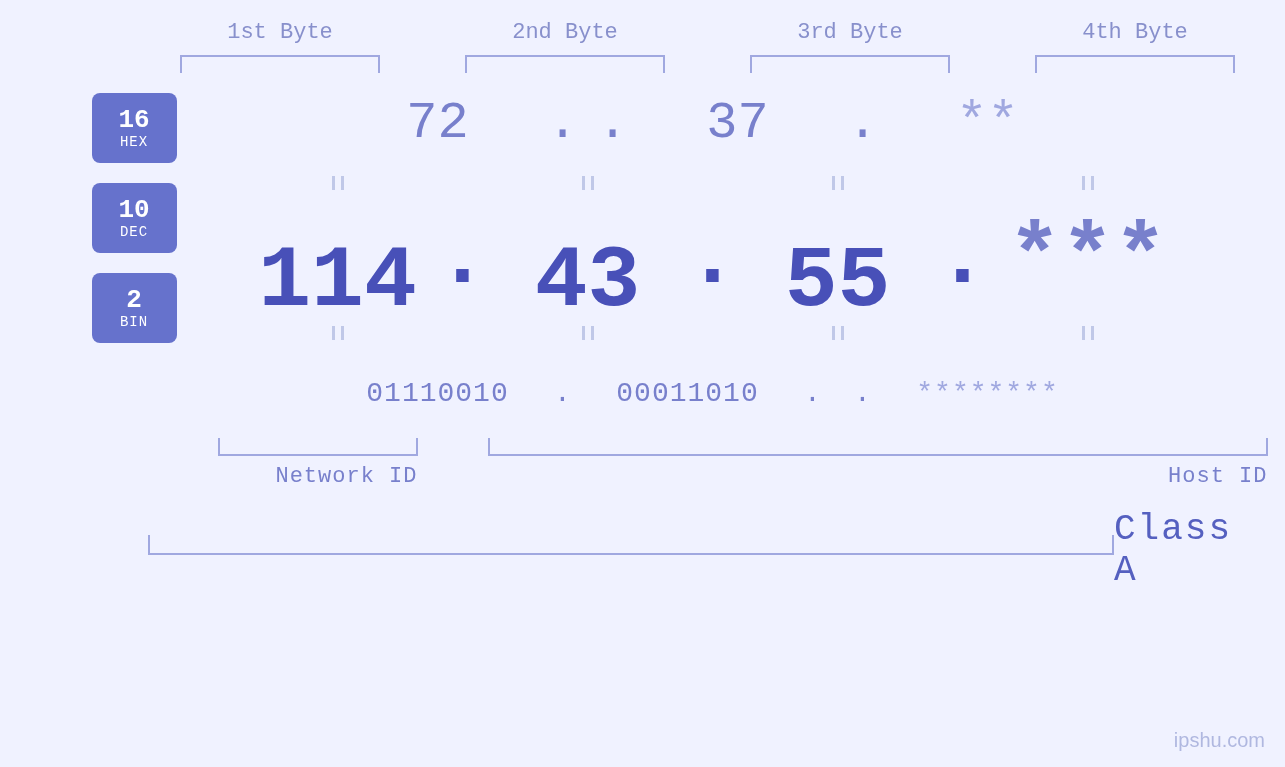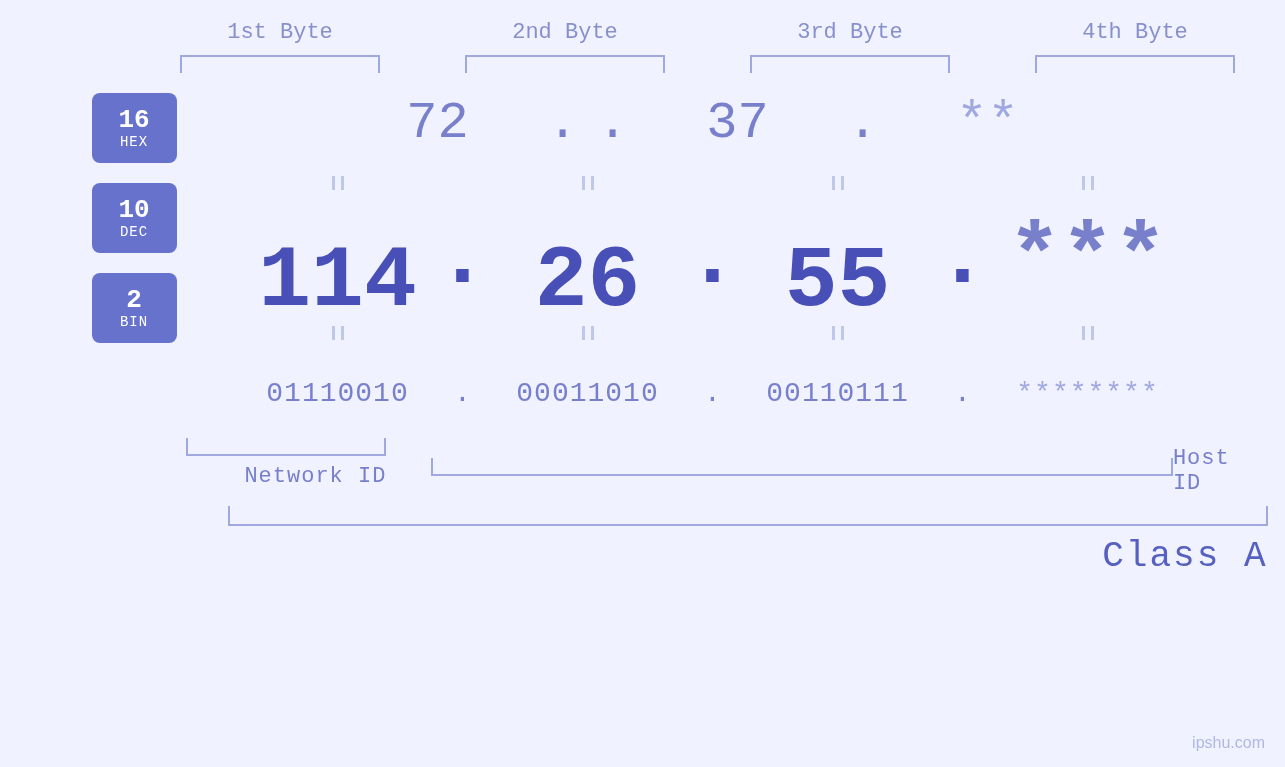--- a/index.html
+++ b/index.html
@@ -226,22 +226,21 @@
       margin-top: 8px;
       letter-spacing: 1px;
     }
 
     
     .class-section {
       width: 1120px;
       margin-left: 130px;
       margin-top: 10px;
       display: flex;
-      flex-direction: column;
-      align-items: flex-end;
+      align-items: center;
     }
 
     .class-bracket {
       width: 1040px;
       height: 20px;
       border-bottom: 2px solid #a0a8e0;
       border-left: 2px solid #a0a8e0;
       border-right: 2px solid #a0a8e0;
     }
 
@@ -251,21 +250,21 @@
       margin-top: 10px;
       letter-spacing: 2px;
     }
 
     
     .watermark {
       position: absolute;
       bottom: 15px;
       right: 20px;
       color: #b0b8e0;
-      font-size: 16px;
+      font-size: 20px;
       font-family: Arial, sans-serif;
     }
 
     
     .eq-bar {
       display: inline-block;
       width: 3px;
       height: 14px;
       background: #c0c8e8;
       margin: 0 1px;
@@ -367,21 +366,21 @@
       </div>
 
       <div class="values-row dec-row">
         <div class="cell byte-cell">
           <span class="dec-value">114</span>
         </div>
         <div class="cell dot-cell">
           <span class="dot-dec">.</span>
         </div>
         <div class="cell byte-cell">
-          <span class="dec-value">26</span>
+          <span class="dec-value">43</span>
         </div>
         <div class="cell dot-cell">
           <span class="dot-dec">.</span>
         </div>
         <div class="cell byte-cell">
           <span class="dec-value">55</span>
         </div>
         <div class="cell dot-cell">
           <span class="dot-dec">.</span>
         </div>
@@ -425,23 +424,20 @@
           <span class="bin-value">01110010</span>
         </div>
         <div class="cell dot-cell">
           <span class="dot-bin">.</span>
         </div>
         <div class="cell byte-cell">
           <span class="bin-value">00011010</span>
         </div>
         <div class="cell dot-cell">
           <span class="dot-bin">.</span>
-        </div>
-        <div class="cell byte-cell">
-          <span class="bin-value">00110111</span>
         </div>
         <div class="cell dot-cell">
           <span class="dot-bin">.</span>
         </div>
         <div class="cell byte-cell">
           <span class="bin-star">********</span>
         </div>
       </div>
 
     </div>
@@ -450,21 +446,21 @@
   <div class="bottom-section">
     <div class="bracket-labels-row">
 
       <div style="display:flex; flex-direction:column; align-items:flex-end; width:270px;">
         <div class="bracket-bottom-net"></div>
         <span class="network-id-label">Network ID</span>
       </div>
 
       <div style="width:50px;"></div>
 
-      <div style="display:flex; flex-direction:row; align-items:center; flex:1;">
+      <div style="display:flex; flex-direction:column; align-items:flex-end; flex:1;">
         <div class="bracket-bottom-host"></div>
         <span class="host-id-label">Host ID</span>
       </div>
     </div>
   </div>
 
   <div class="class-section">
     <div class="class-bracket"></div>
     <span class="class-label">Class A</span>
   </div>

